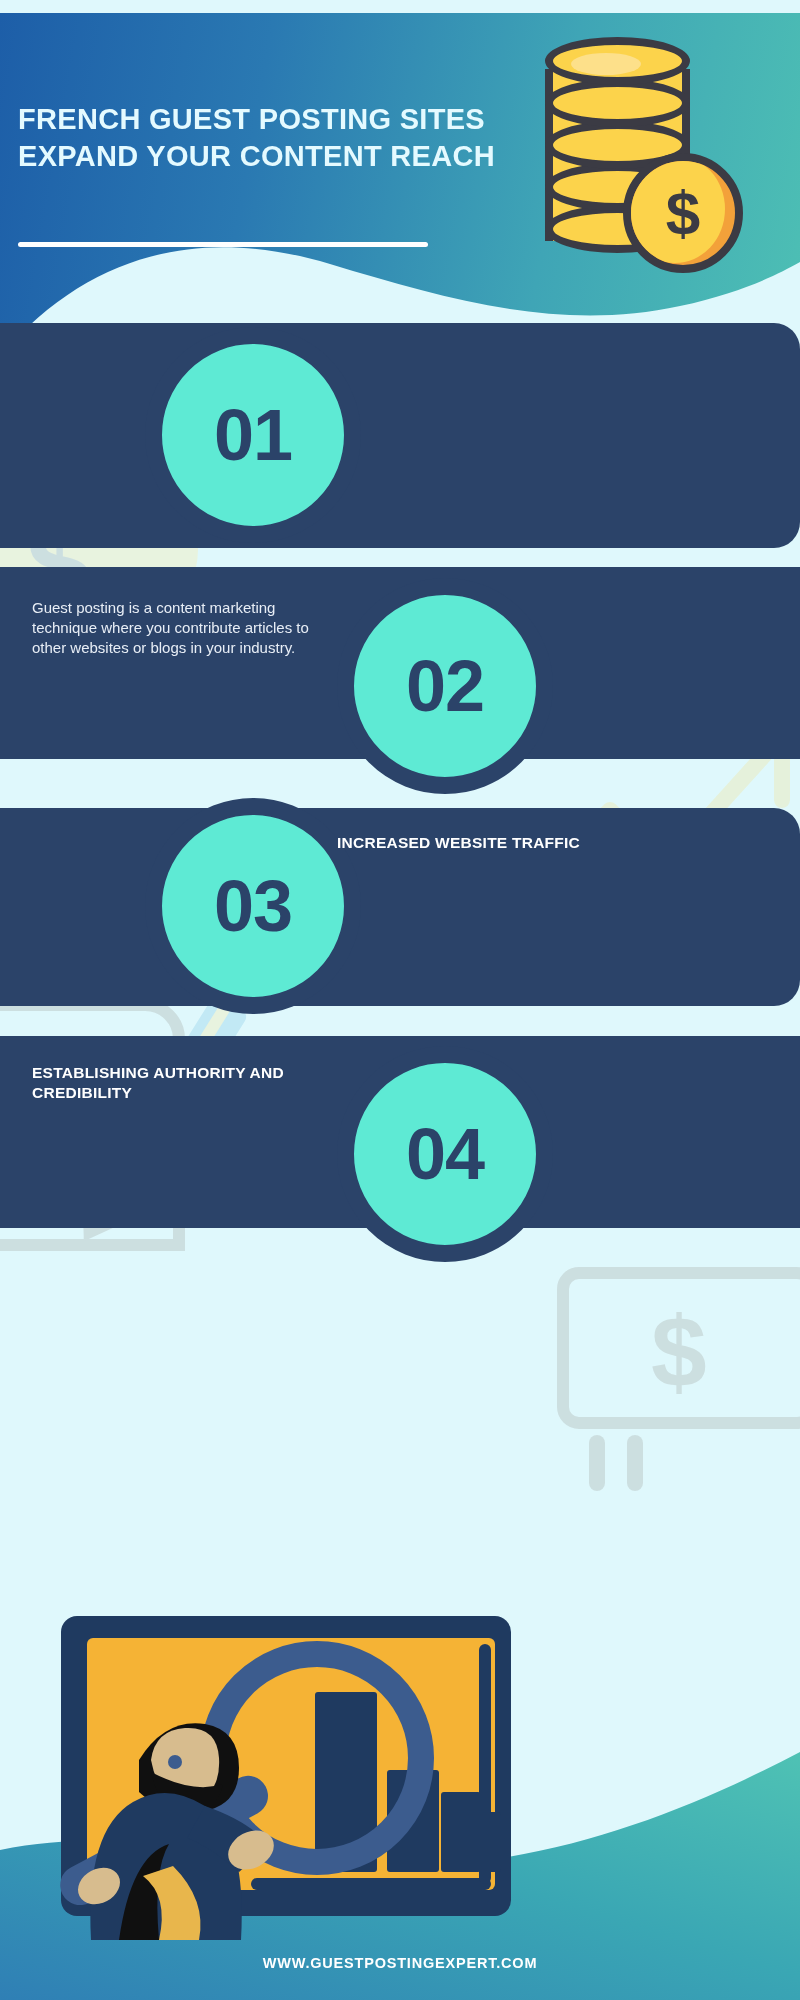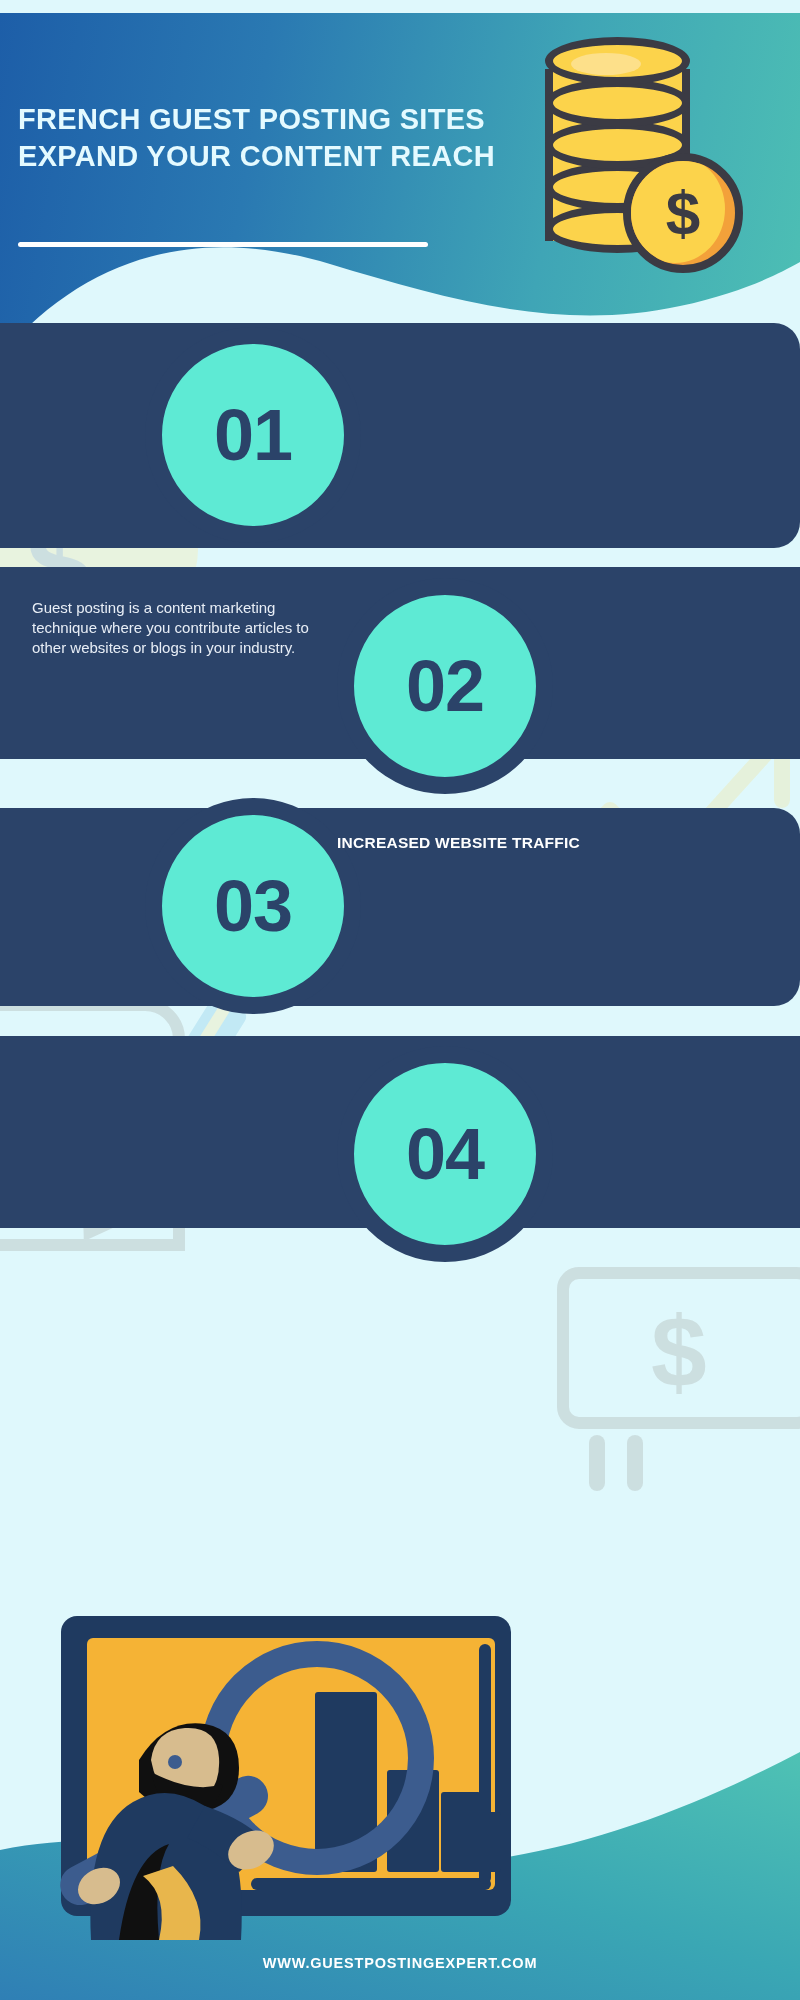--- a/index.html
+++ b/index.html
@@ -184,20 +184,21 @@
 
   <div class="band round-tr round-br" style="top:808px; height:198px;"></div>
   <div class="num-circle" style="left:145px; top:798px;">03</div>
   <div class="sec-text" style="left:337px; top:833px; width:285px;">
     <div class="sec-title">INCREASED WEBSITE TRAFFIC</div>
   </div>
 
   <div class="band" style="top:1036px; height:192px;"></div>
   <div class="num-circle" style="left:337px; top:1046px;">04</div>
   <div class="sec-text" style="left:32px; top:1063px; width:272px;">
+    <div class="sec-title">ESTABLISHING AUTHORITY AND CREDIBILITY</div>
   </div>
 
   <svg class="bottom-wave" viewBox="0 0 800 480" preserveAspectRatio="none">
     <defs>
       <linearGradient id="fg" x1="0" y1="1" x2="1" y2="0">
         <stop offset="0%" stop-color="#2f7fb5"></stop>
         <stop offset="55%" stop-color="#3aa7b4"></stop>
         <stop offset="100%" stop-color="#4fc2b4"></stop>
       </linearGradient>
     </defs>

